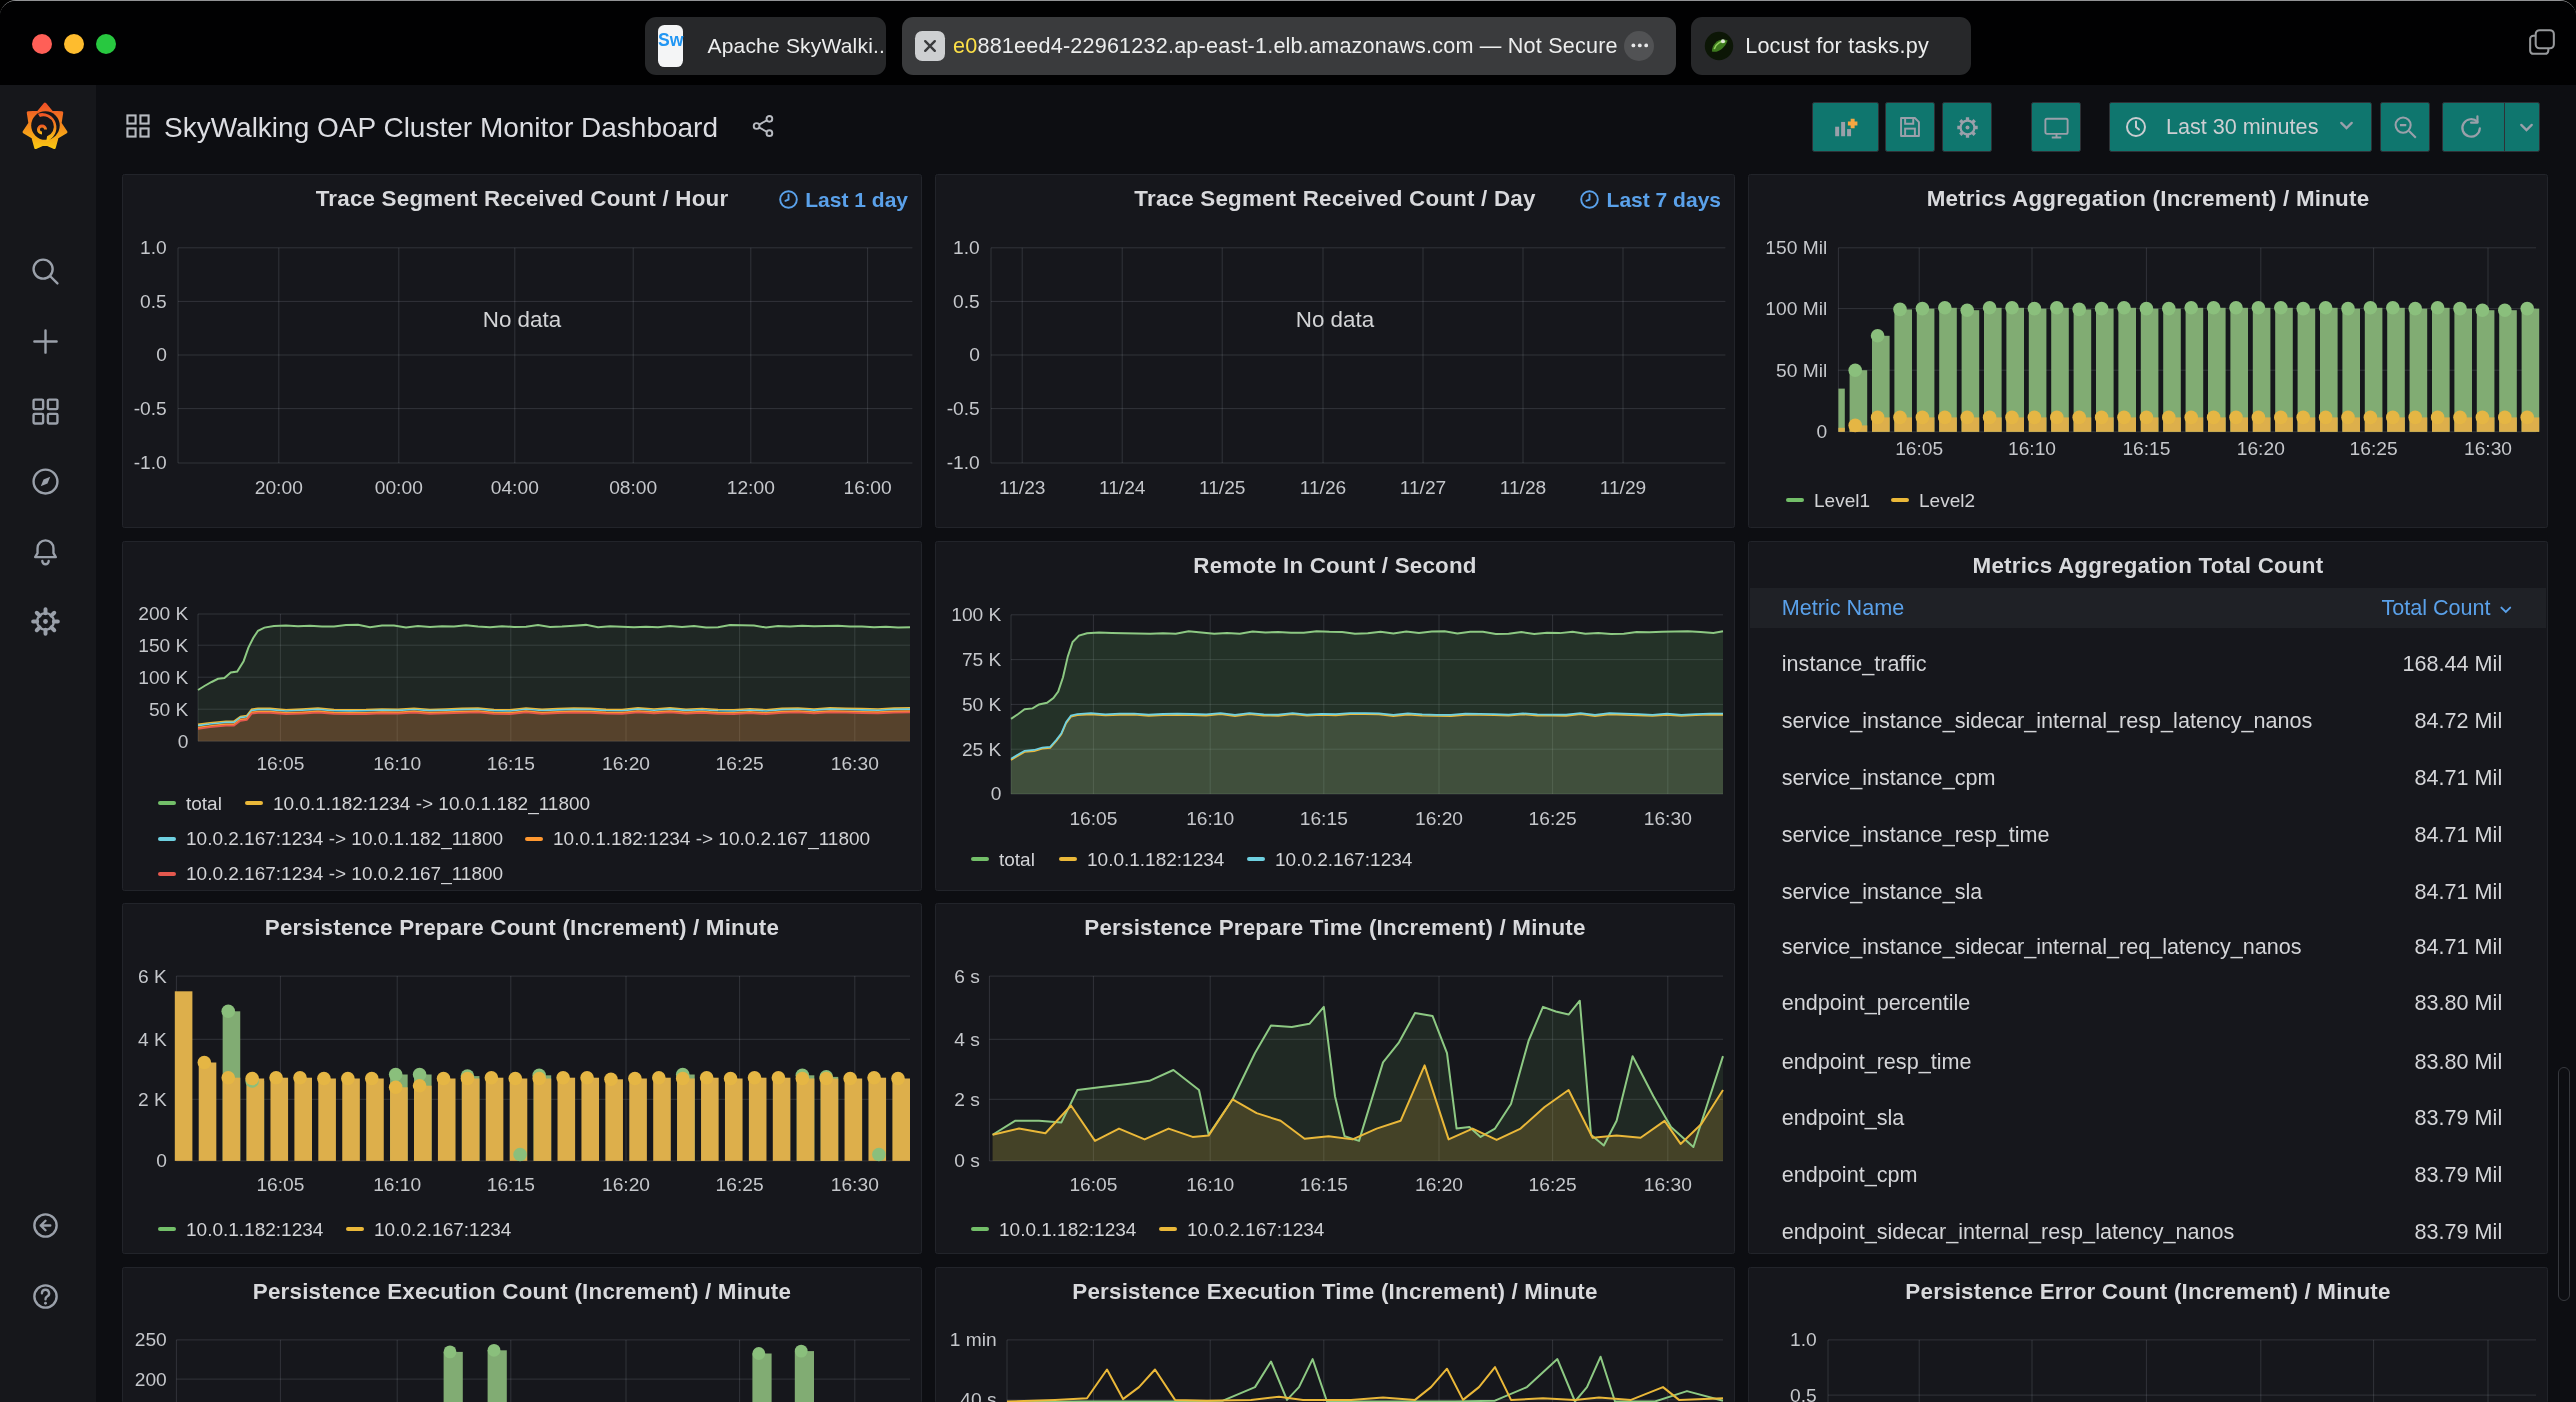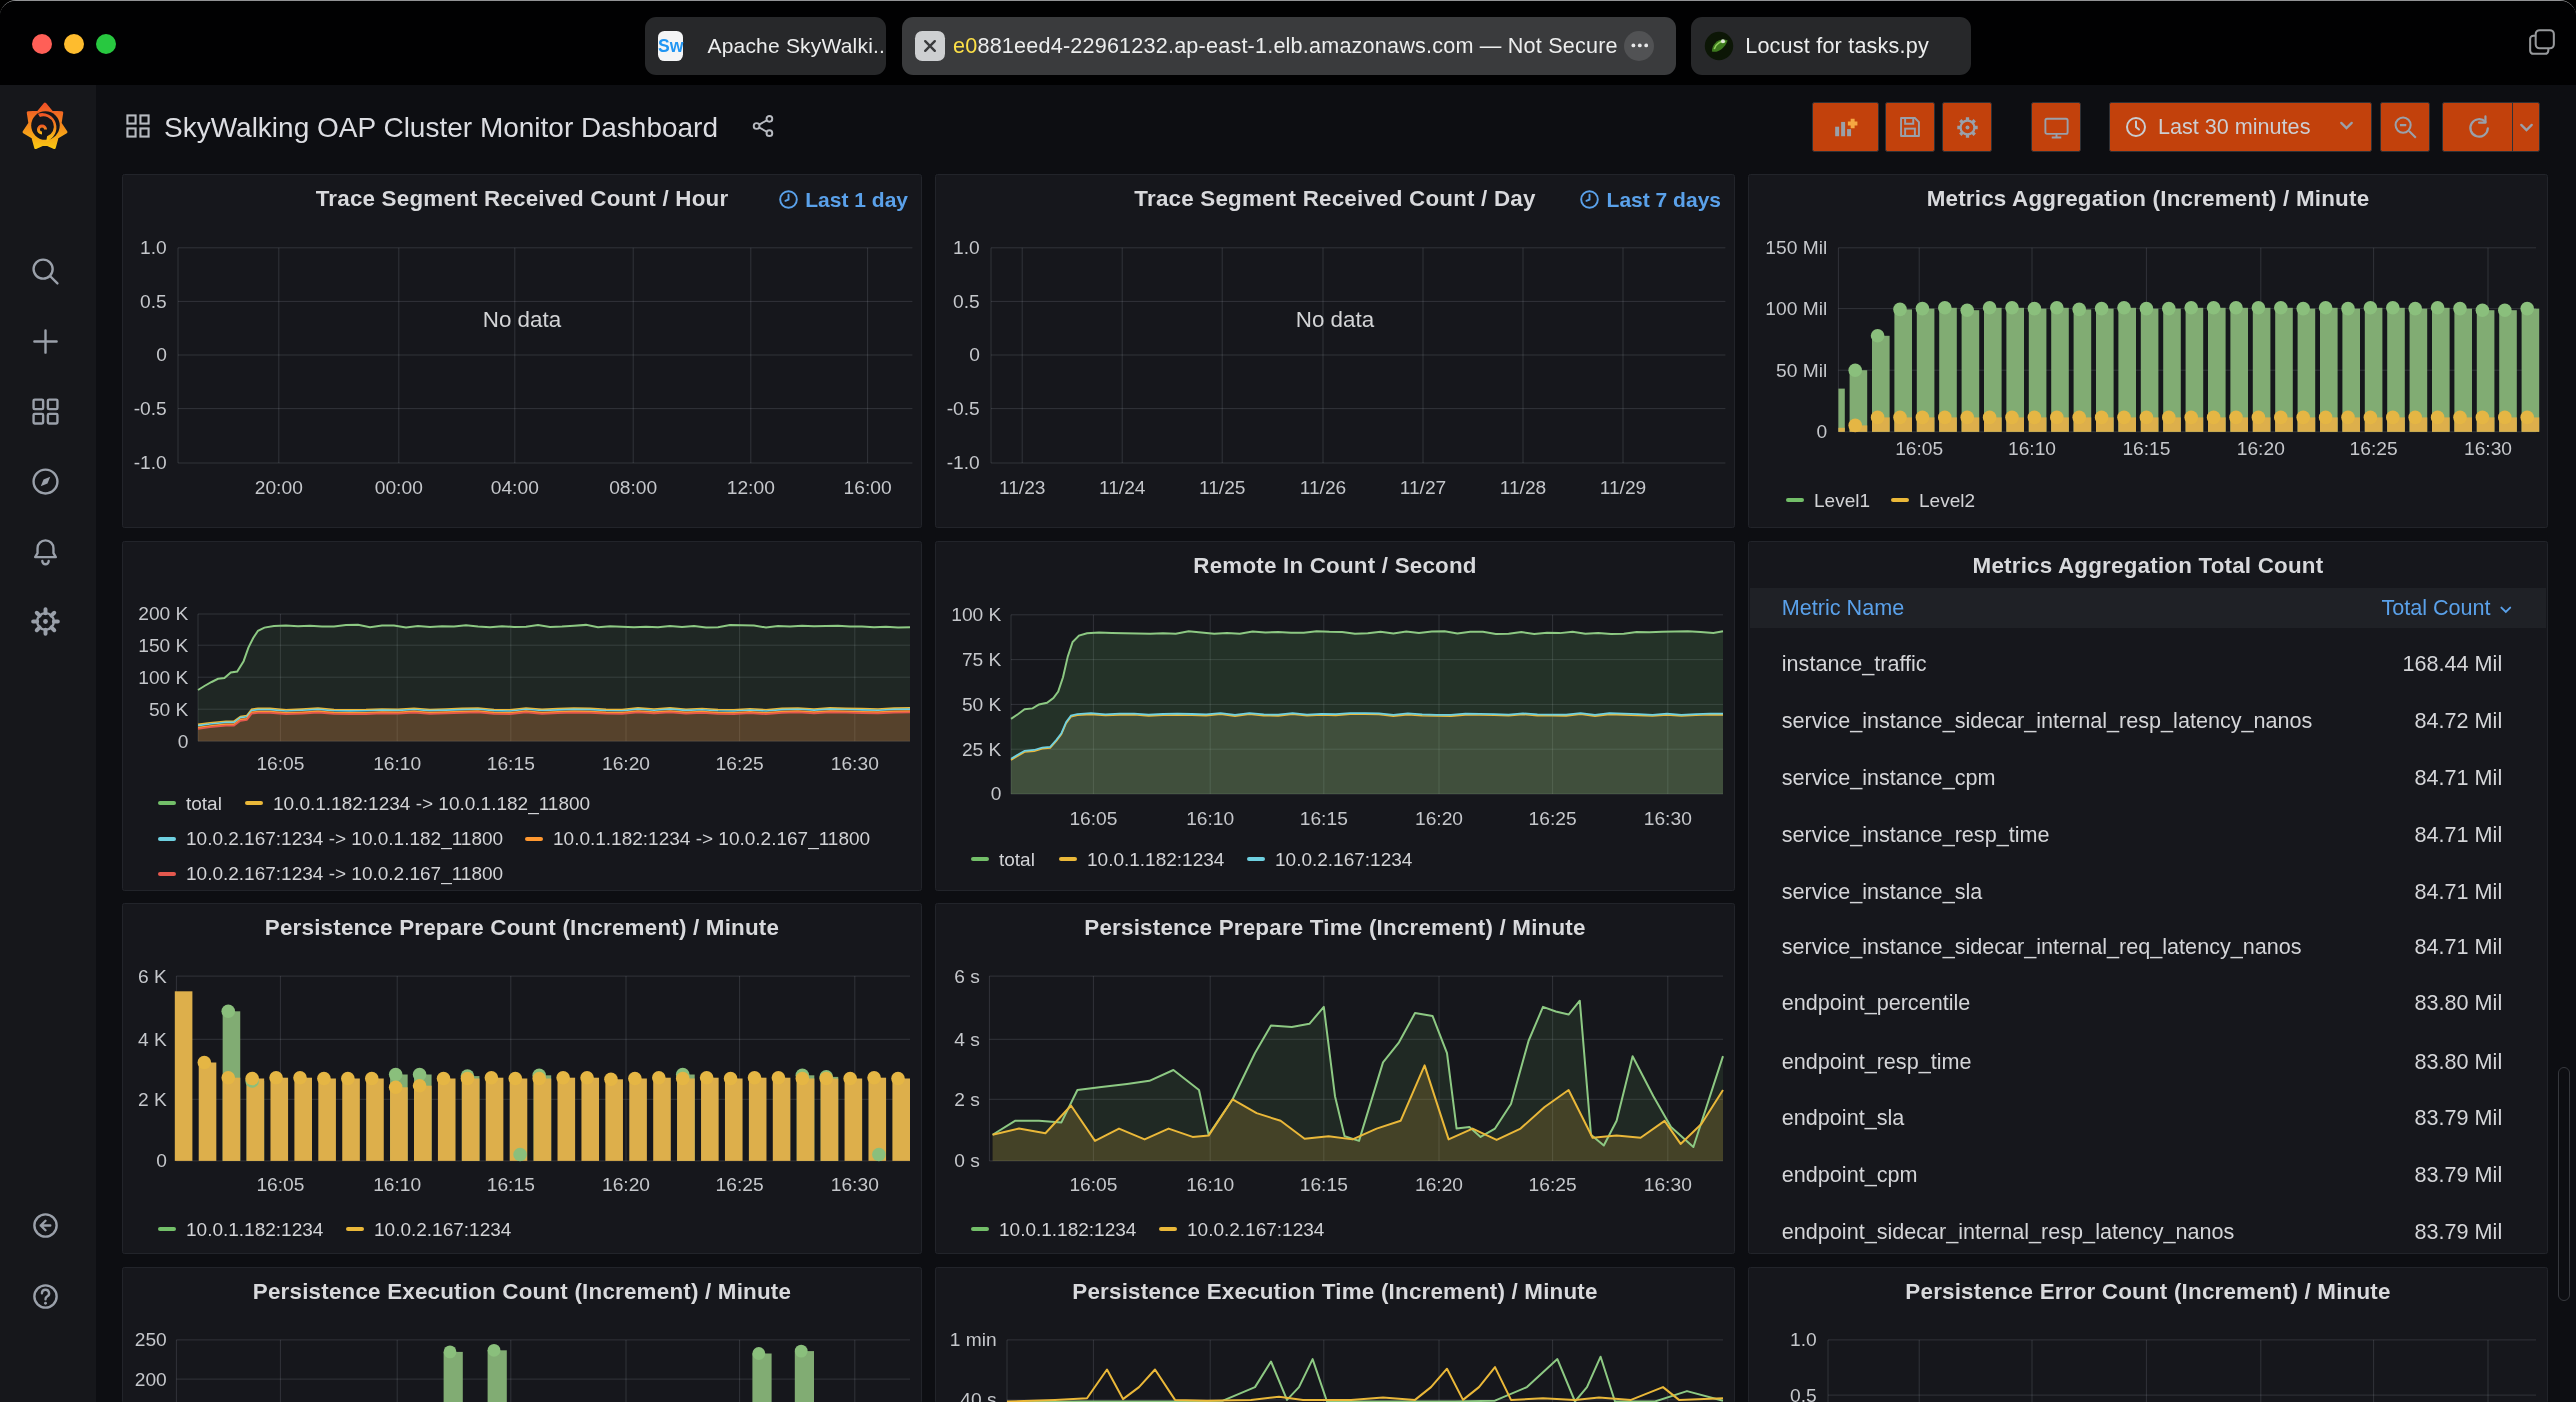--- a/index.html
+++ b/index.html
@@ -20,22 +20,22 @@
 .plot { position:absolute; left:-0.8px; top:-0.8px; }
 .ldash { position:absolute; width:17.6px; height:4px; border-radius:2px; }
 .ltxt { position:absolute; font-size:19px; color:#d2d3d6; line-height:24px; white-space:nowrap; }
 .thead { position:absolute; left:0.8px; top:46px; right:0.8px; height:40px; background:#1f2126;
   font-size:21.6px; font-weight:500; line-height:40px; }
 .thl { position:absolute; left:32px; color:#5aa1ea; }
 .thr { position:absolute; right:32px; color:#5aa1ea; }
 .trow { position:absolute; left:0.8px; right:0.8px; height:35px; font-size:21.6px; line-height:35px; color:#d4d5d8; }
 .tn { position:absolute; left:32px; }
 .tv { position:absolute; right:44px; }
-.tbtn { position:absolute; background:#c2410c; border:1.2px solid #2e3136; border-radius:2.4px;
-  display:flex; align-items:center; justify-content:center; }
+.tbtn { position:absolute; background:#0f766e; border:1.2px solid #2e3136; border-radius:2.4px;
+  display:flex; align-items:center; justify-content:center;gap:8px; }
 </style></head>
 <body>
 <div class="window">
 <div class="appbg"></div>
 <div class="sidebar"></div>
     <svg style="position:absolute;left:21.6px;top:99px" width="46" height="53" viewBox="0 0 100 112">
 <defs>
         <linearGradient id="glg" x1="0" y1="0" x2="0" y2="1">
 <stop offset="0" stop-color="#ef5026"></stop>
           <stop offset="1" stop-color="#f9c613"></stop>
@@ -716,21 +716,21 @@
         <text x="86" y="160" text-anchor="end" font-size="24" fill="#c5c7cb" font-weight="400" dominant-baseline="central">0.5</text>
       </svg>
     </div>
 <div style="position:absolute;left:2558px;top:1066px;width:12px;height:234px;border:1.6px solid #36383d;border-radius:6.4px"></div>
 
 <div class="chrome">
   <span class="tl" style="left:32px;background:#ff5f57"></span>
   <span class="tl" style="left:64px;background:#febc2e"></span>
   <span class="tl" style="left:96px;background:#28c840"></span>
   <div class="tab" style="left:645px;width:241px;background:#27282a">
-        <span style="display:inline-block;width:30px;height:30px;border-radius:6.4px;background:#f4f5f6;margin-right:24px;text-align:center;line-height:30px;font-weight:700;font-size:17.6px;color:#2196f3;vertical-align:middle">Sw</span>
+        <span style="display:inline-block;width:30px;height:42px;border-radius:6.4px;background:#f4f5f6;margin-right:24px;text-align:center;line-height:30px;font-weight:700;font-size:17.6px;color:#2196f3;vertical-align:middle">Sw</span>
         <span class="tabtxt" style="font-size:21px">Apache SkyWalki...</span>
       </div>
   <div class="tab" style="left:902px;width:774px;background:#3a3b3d">
     <span style="display:inline-flex;align-items:center;justify-content:center;width:30px;height:30px;border-radius:7.2px;background:#cdcfd1;margin-right:8px">
       <svg width="16" height="16" viewBox="0 0 20 20">
             <path d="M4 4 L16 16 M16 4 L4 16" stroke="#3a3b3d" stroke-width="3" stroke-linecap="round"></path>
           </svg>
         </span>
     <span class="tabtxt"><span style="color:#fde047">e0</span>881eed4-22961232.ap-east-1.elb.amazonaws.com — Not Secure</span>
     <span style="position:absolute;right:21.6px;top:13.6px;width:30px;height:30px;border-radius:50%;background:#515254;display:flex;align-items:center;justify-content:center">

